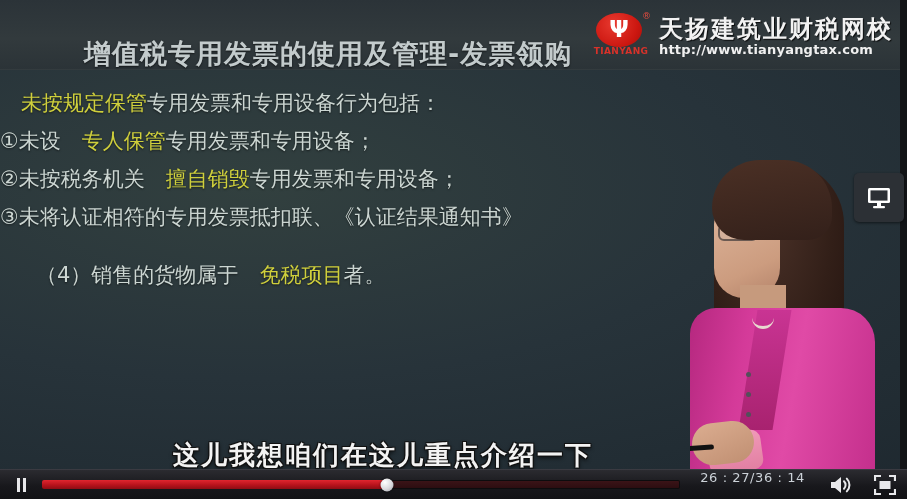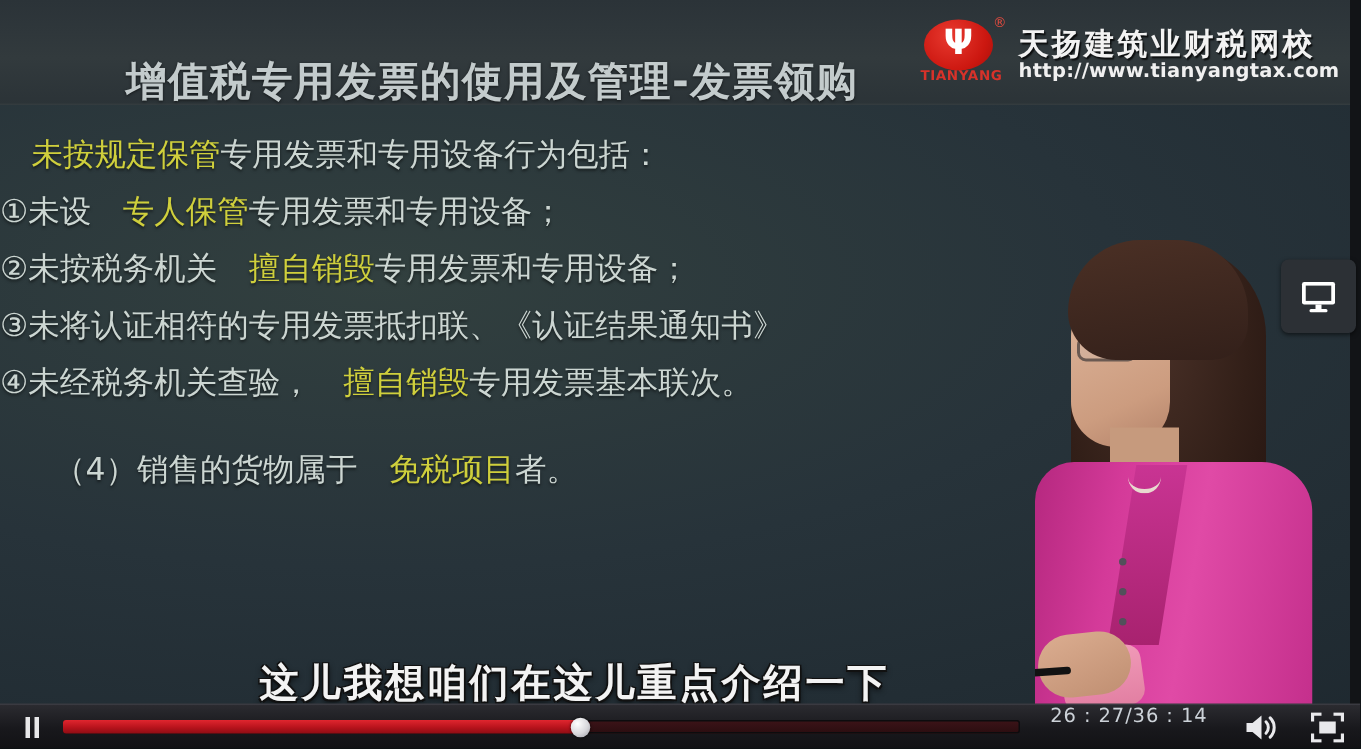--- a/index.html
+++ b/index.html
@@ -36,21 +36,21 @@
     background:radial-gradient(circle at 38% 32%, #e8392f 0%, #cc1710 65%, #a80f0a 100%);
     display:flex;align-items:center;justify-content:center;
   }
   #psiGlyph{color:#fff;font-size:23px;font-weight:bold;line-height:1;margin-top:-2px;}
   #regMark{position:absolute;right:-1px;top:-2px;color:#e24b3f;font-size:9px;}
   #brandMarkName{
     position:absolute;left:0;top:33px;width:58px;text-align:center;
     color:#d8322a;font-size:9px;font-weight:bold;letter-spacing:.4px;
   }
   #brandText{display:flex;flex-direction:column;gap:2px;}
-  #brandCn{color:#f2f2f2;font-size:20px;font-weight:bold;letter-spacing:2px;line-height:1;
+  #brandCn{color:#f2f2f2;font-size:24px;font-weight:bold;letter-spacing:2px;line-height:1;
            text-shadow:1px 1px 1px rgba(0,0,0,.8);}
   #brandUrl{color:#f0f0f0;font-size:13px;font-weight:bold;letter-spacing:.2px;line-height:1;}
 
   
   #slideBody{position:absolute;left:0;top:84px;width:700px;}
   .line{
     color:#ccd6d2;font-size:21px;line-height:38px;white-space:nowrap;
     text-shadow:0 1px 2px rgba(0,0,0,.55);
   }
   .line.indent{padding-left:36px;}
@@ -151,21 +151,20 @@
         <div id="brandCn">天扬建筑业财税网校</div>
         <div id="brandUrl">http://www.tianyangtax.com</div>
       </div>
     </div>
 
     <div id="slideBody">
         <div class="line"><span class="hl">未按规定保管</span><span>专用发票和专用设备行为包括：</span></div>
         <div class="line"><span>①未设</span><span class="hl">专人保管</span><span>专用发票和专用设备；</span></div>
         <div class="line"><span>②未按税务机关</span><span class="hl">擅自销毁</span><span>专用发票和专用设备；</span></div>
         <div class="line"><span>③未将认证相符的专用发票抵扣联、《认证结果通知书》</span></div>
-        <div class="line"><span>④未经税务机关查验，</span><span class="hl">擅自销毁</span><span>专用发票基本联次。</span></div>
         <div id="lineGap"></div>
         <div class="line indent"><span>（4）销售的货物属于</span><span class="hl">免税项目</span><span>者。</span></div>
       </div>
 
     <div id="presenter">
       <div class="p-hairback"></div>
       <div class="p-face"></div>
       <div class="p-glasses"></div>
       <div class="p-hairfront"></div>
       <div class="p-neck"></div>

